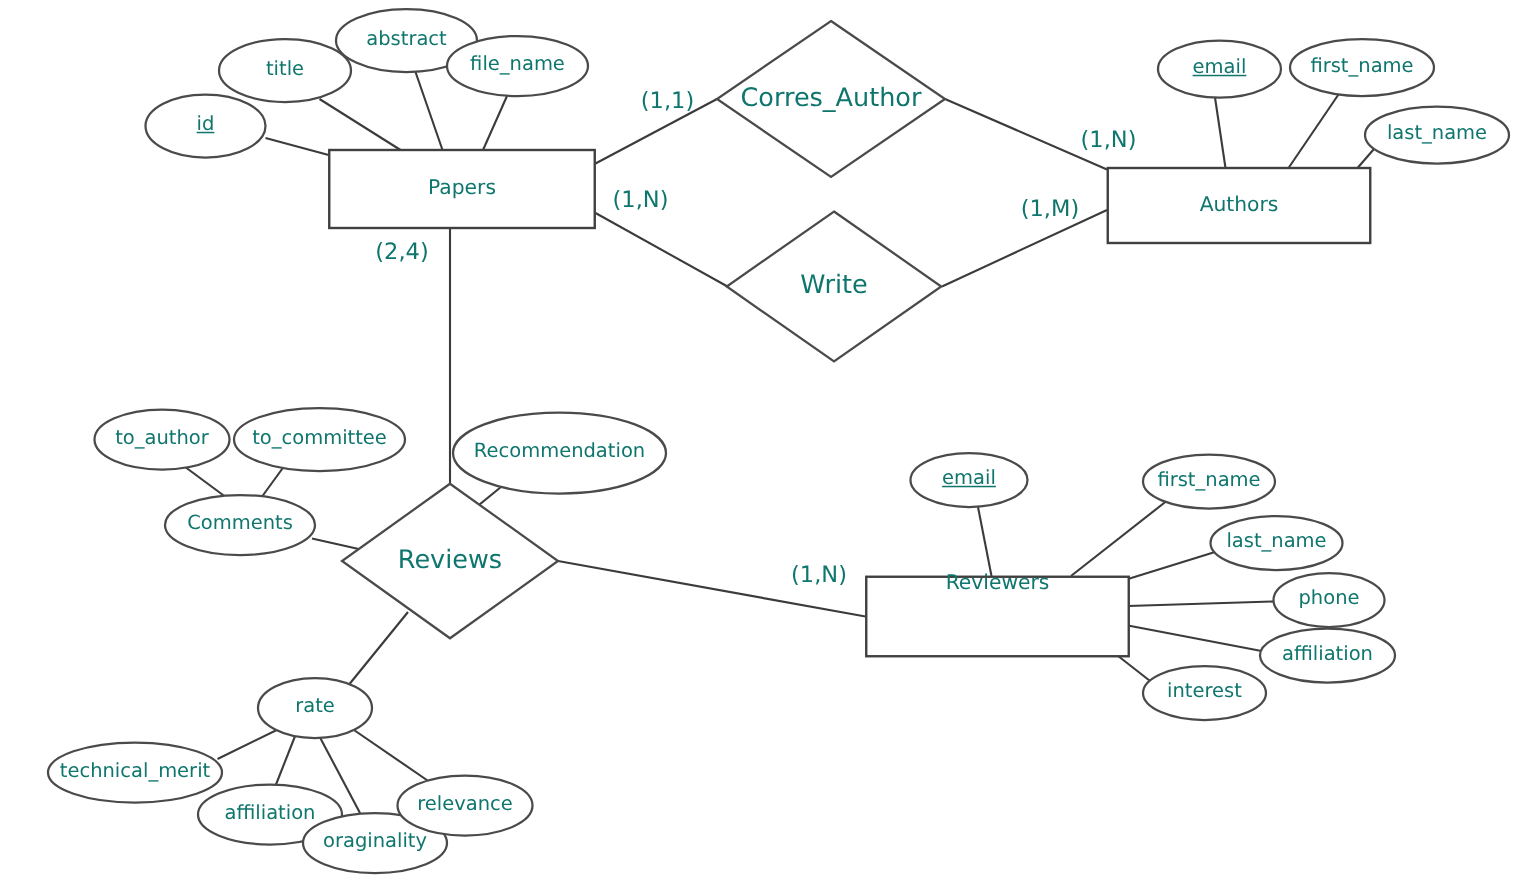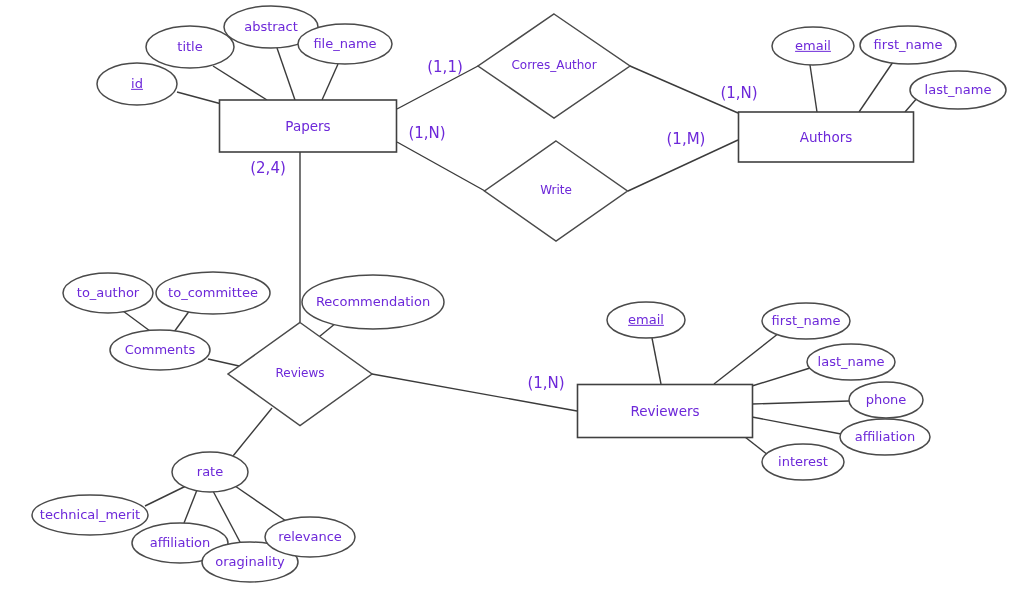--- a/index.html
+++ b/index.html
@@ -36,28 +36,28 @@
   }
   .entity-outline {
     stroke: #404040;
     stroke-width: 1.6;
     fill: #ffffff;
   }
   .node-label {
     position: absolute;
     transform: translate(-50%, -50%);
     white-space: nowrap;
-    color: #6d28d9;
+    color: #0f766e;
     font-family: "DejaVu Sans", sans-serif;
     text-align: center;
     line-height: 1.1;
     pointer-events: none;
   }
   .lbl-entity { font-size: 13.5px; }
-  .lbl-rel { font-size: 12px; }
+  .lbl-rel { font-size: 17px; }
   .lbl-attr { font-size: 13px; }
   .lbl-card { font-size: 15px; }
   .key-attr { text-decoration: underline; }
 </style>
 </head>
 <body>
 
 <div id="er-canvas">
   <svg id="er-svg" viewBox="0 0 1009 597">
     <g id="edge-layer">
@@ -142,21 +142,21 @@
       <div class="node-label lbl-attr" style="left: 806px; top: 321px;">first_name</div>
       <div class="node-label lbl-attr" style="left: 851px; top: 362px;">last_name</div>
       <div class="node-label lbl-attr" style="left: 886px; top: 400px;">phone</div>
       <div class="node-label lbl-attr" style="left: 885px; top: 437px;">affiliation</div>
       <div class="node-label lbl-attr" style="left: 803px; top: 462px;">interest</div>
       <div class="node-label lbl-rel" style="left: 554px; top: 66px;">Corres_Author</div>
       <div class="node-label lbl-rel" style="left: 556px; top: 191px;">Write</div>
       <div class="node-label lbl-rel" style="left: 300px; top: 374px; text-align: center;">Reviews</div>
       <div class="node-label lbl-entity" style="left: 308px; top: 126px;">Papers</div>
       <div class="node-label lbl-entity" style="left: 826px; top: 137px;">Authors</div>
-      <div class="node-label lbl-entity" style="left: 665px; top: 411px;">Reviewers</div>
+      <div class="node-label lbl-entity" style="left: 665px; top: 389px;">Reviewers</div>
       <div class="node-label lbl-card" style="left: 445px; top: 67px;">(1,1)</div>
       <div class="node-label lbl-card" style="left: 427px; top: 133px;">(1,N)</div>
       <div class="node-label lbl-card" style="left: 739px; top: 93px;">(1,N)</div>
-      <div class="node-label lbl-card" style="left: 686px; top: 139px; text-align: right;">(1,M)</div>
+      <div class="node-label lbl-card" style="left: 700px; top: 139px; text-align: right;">(1,M)</div>
       <div class="node-label lbl-card" style="left: 268px; top: 168px; text-align: right;">(2,4)</div>
       <div class="node-label lbl-card" style="left: 546px; top: 383px;">(1,N)</div>
     </div>
 </div>
 
 </body></html>

